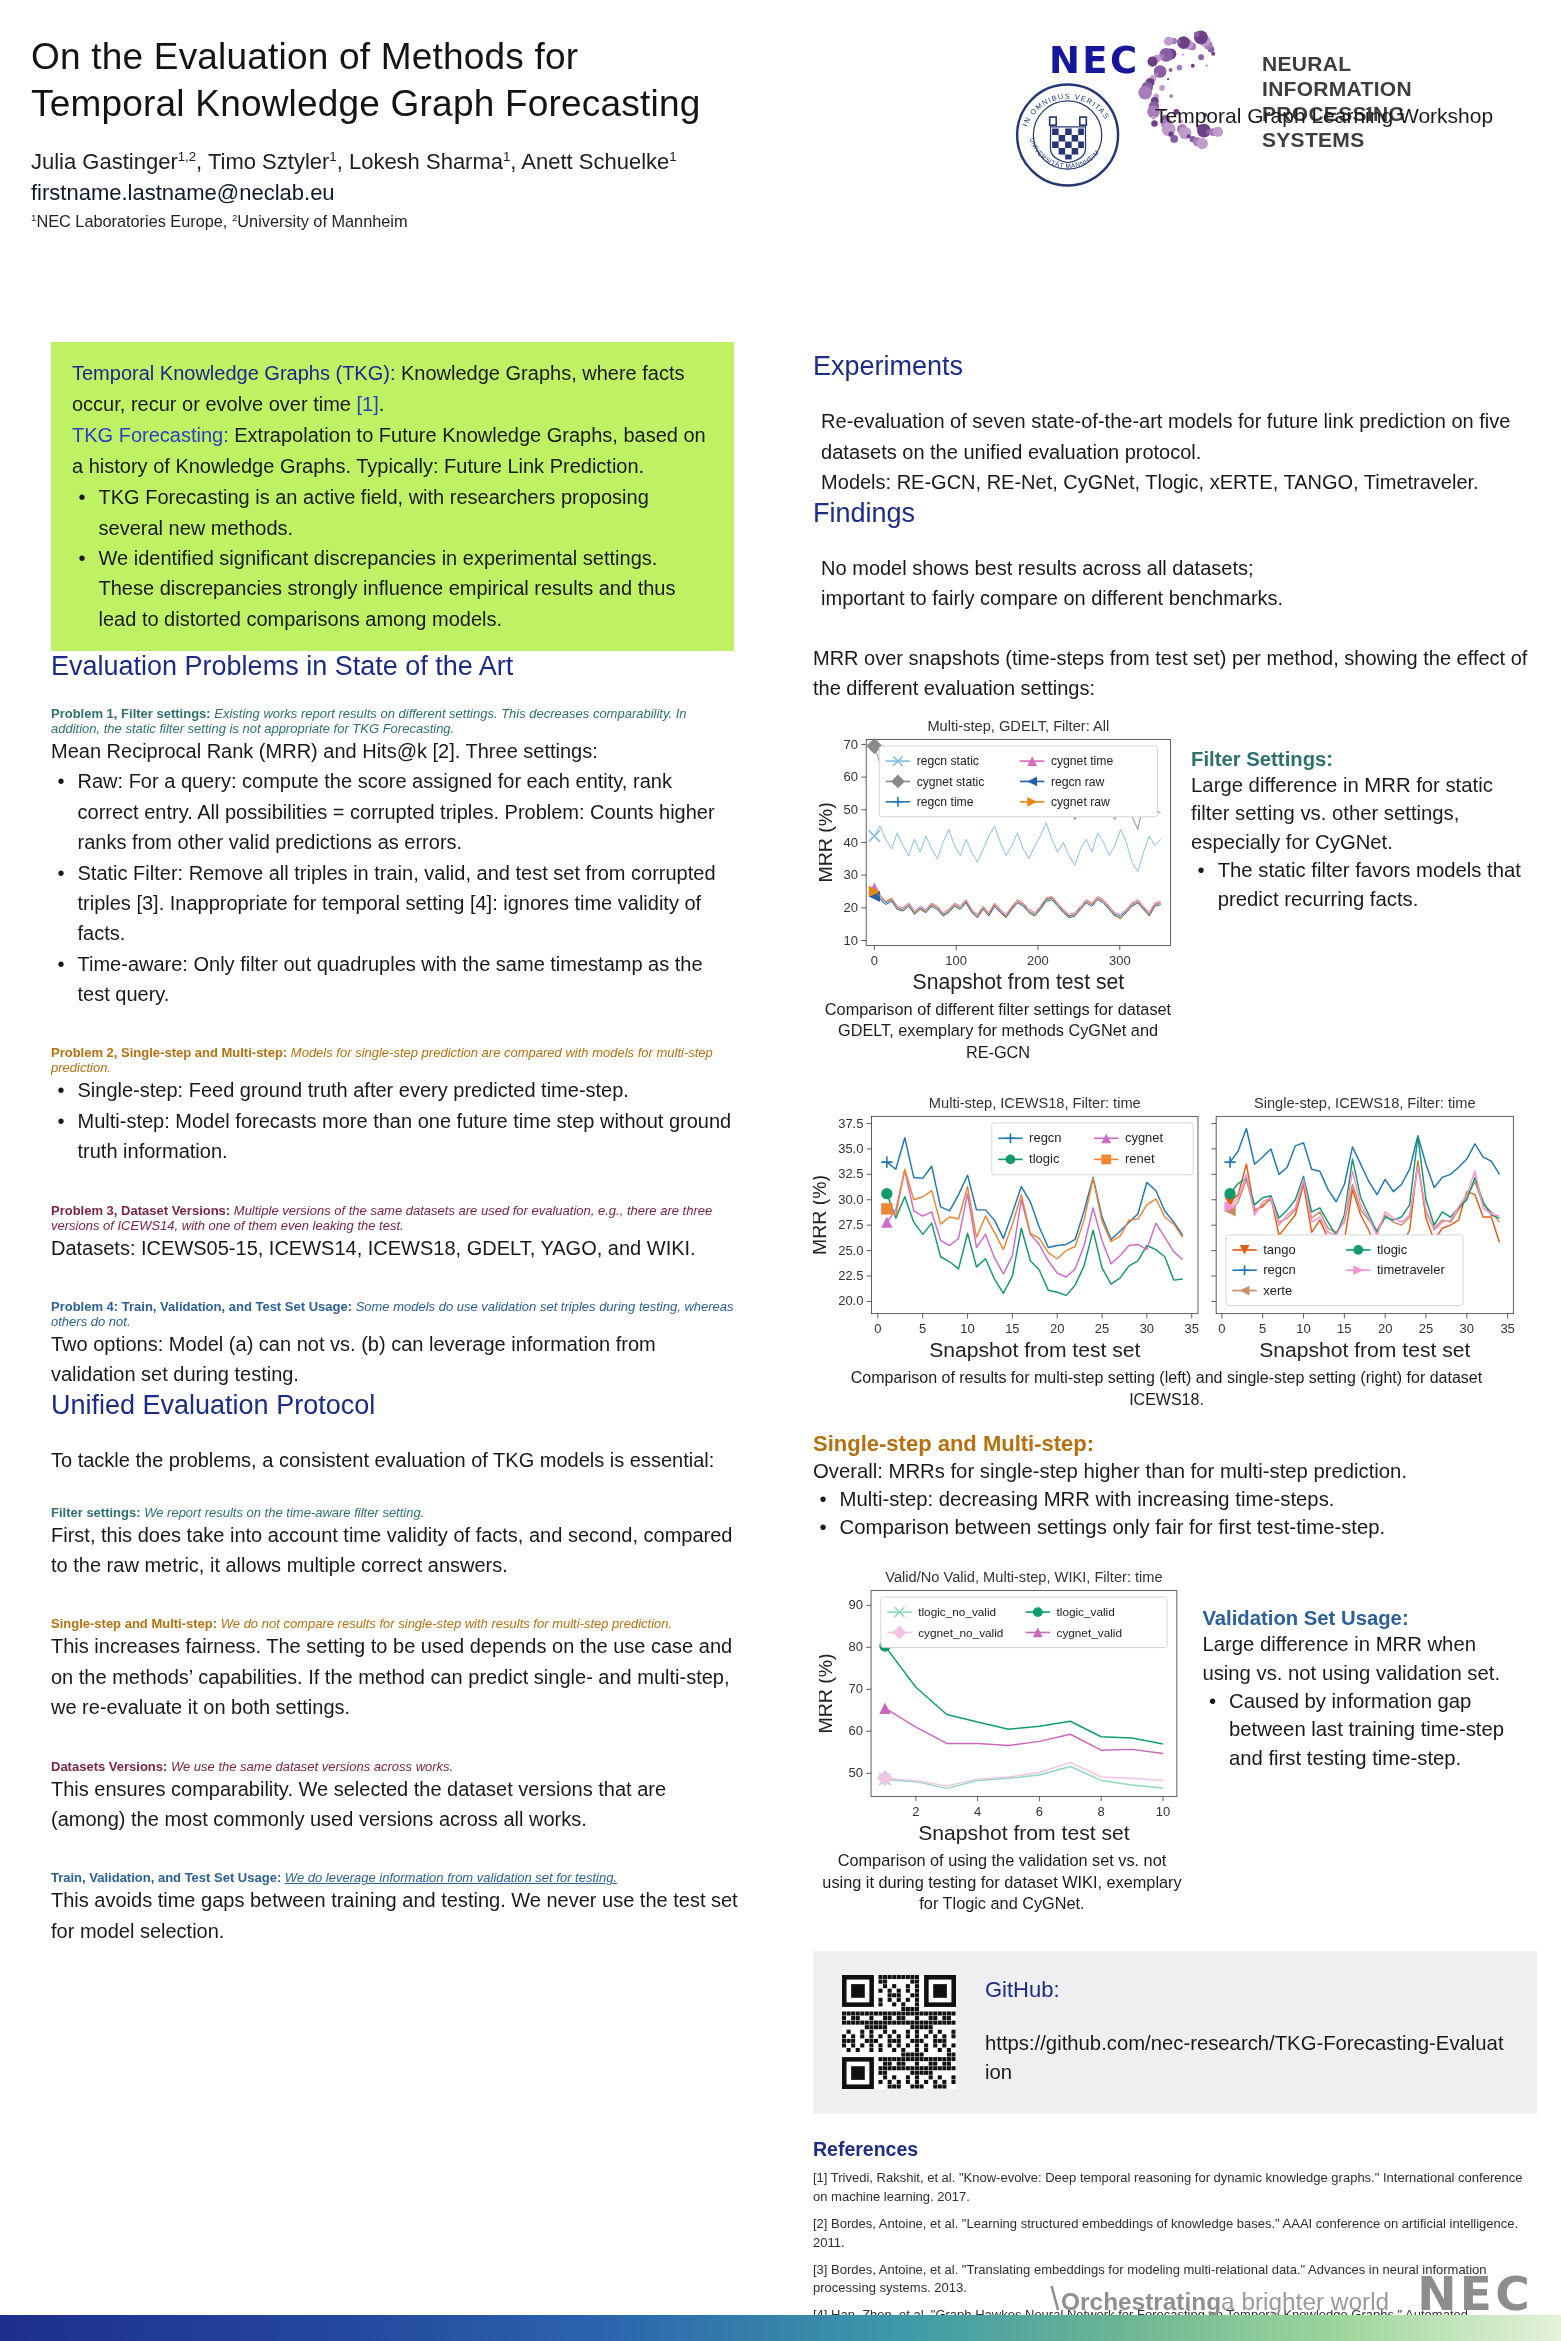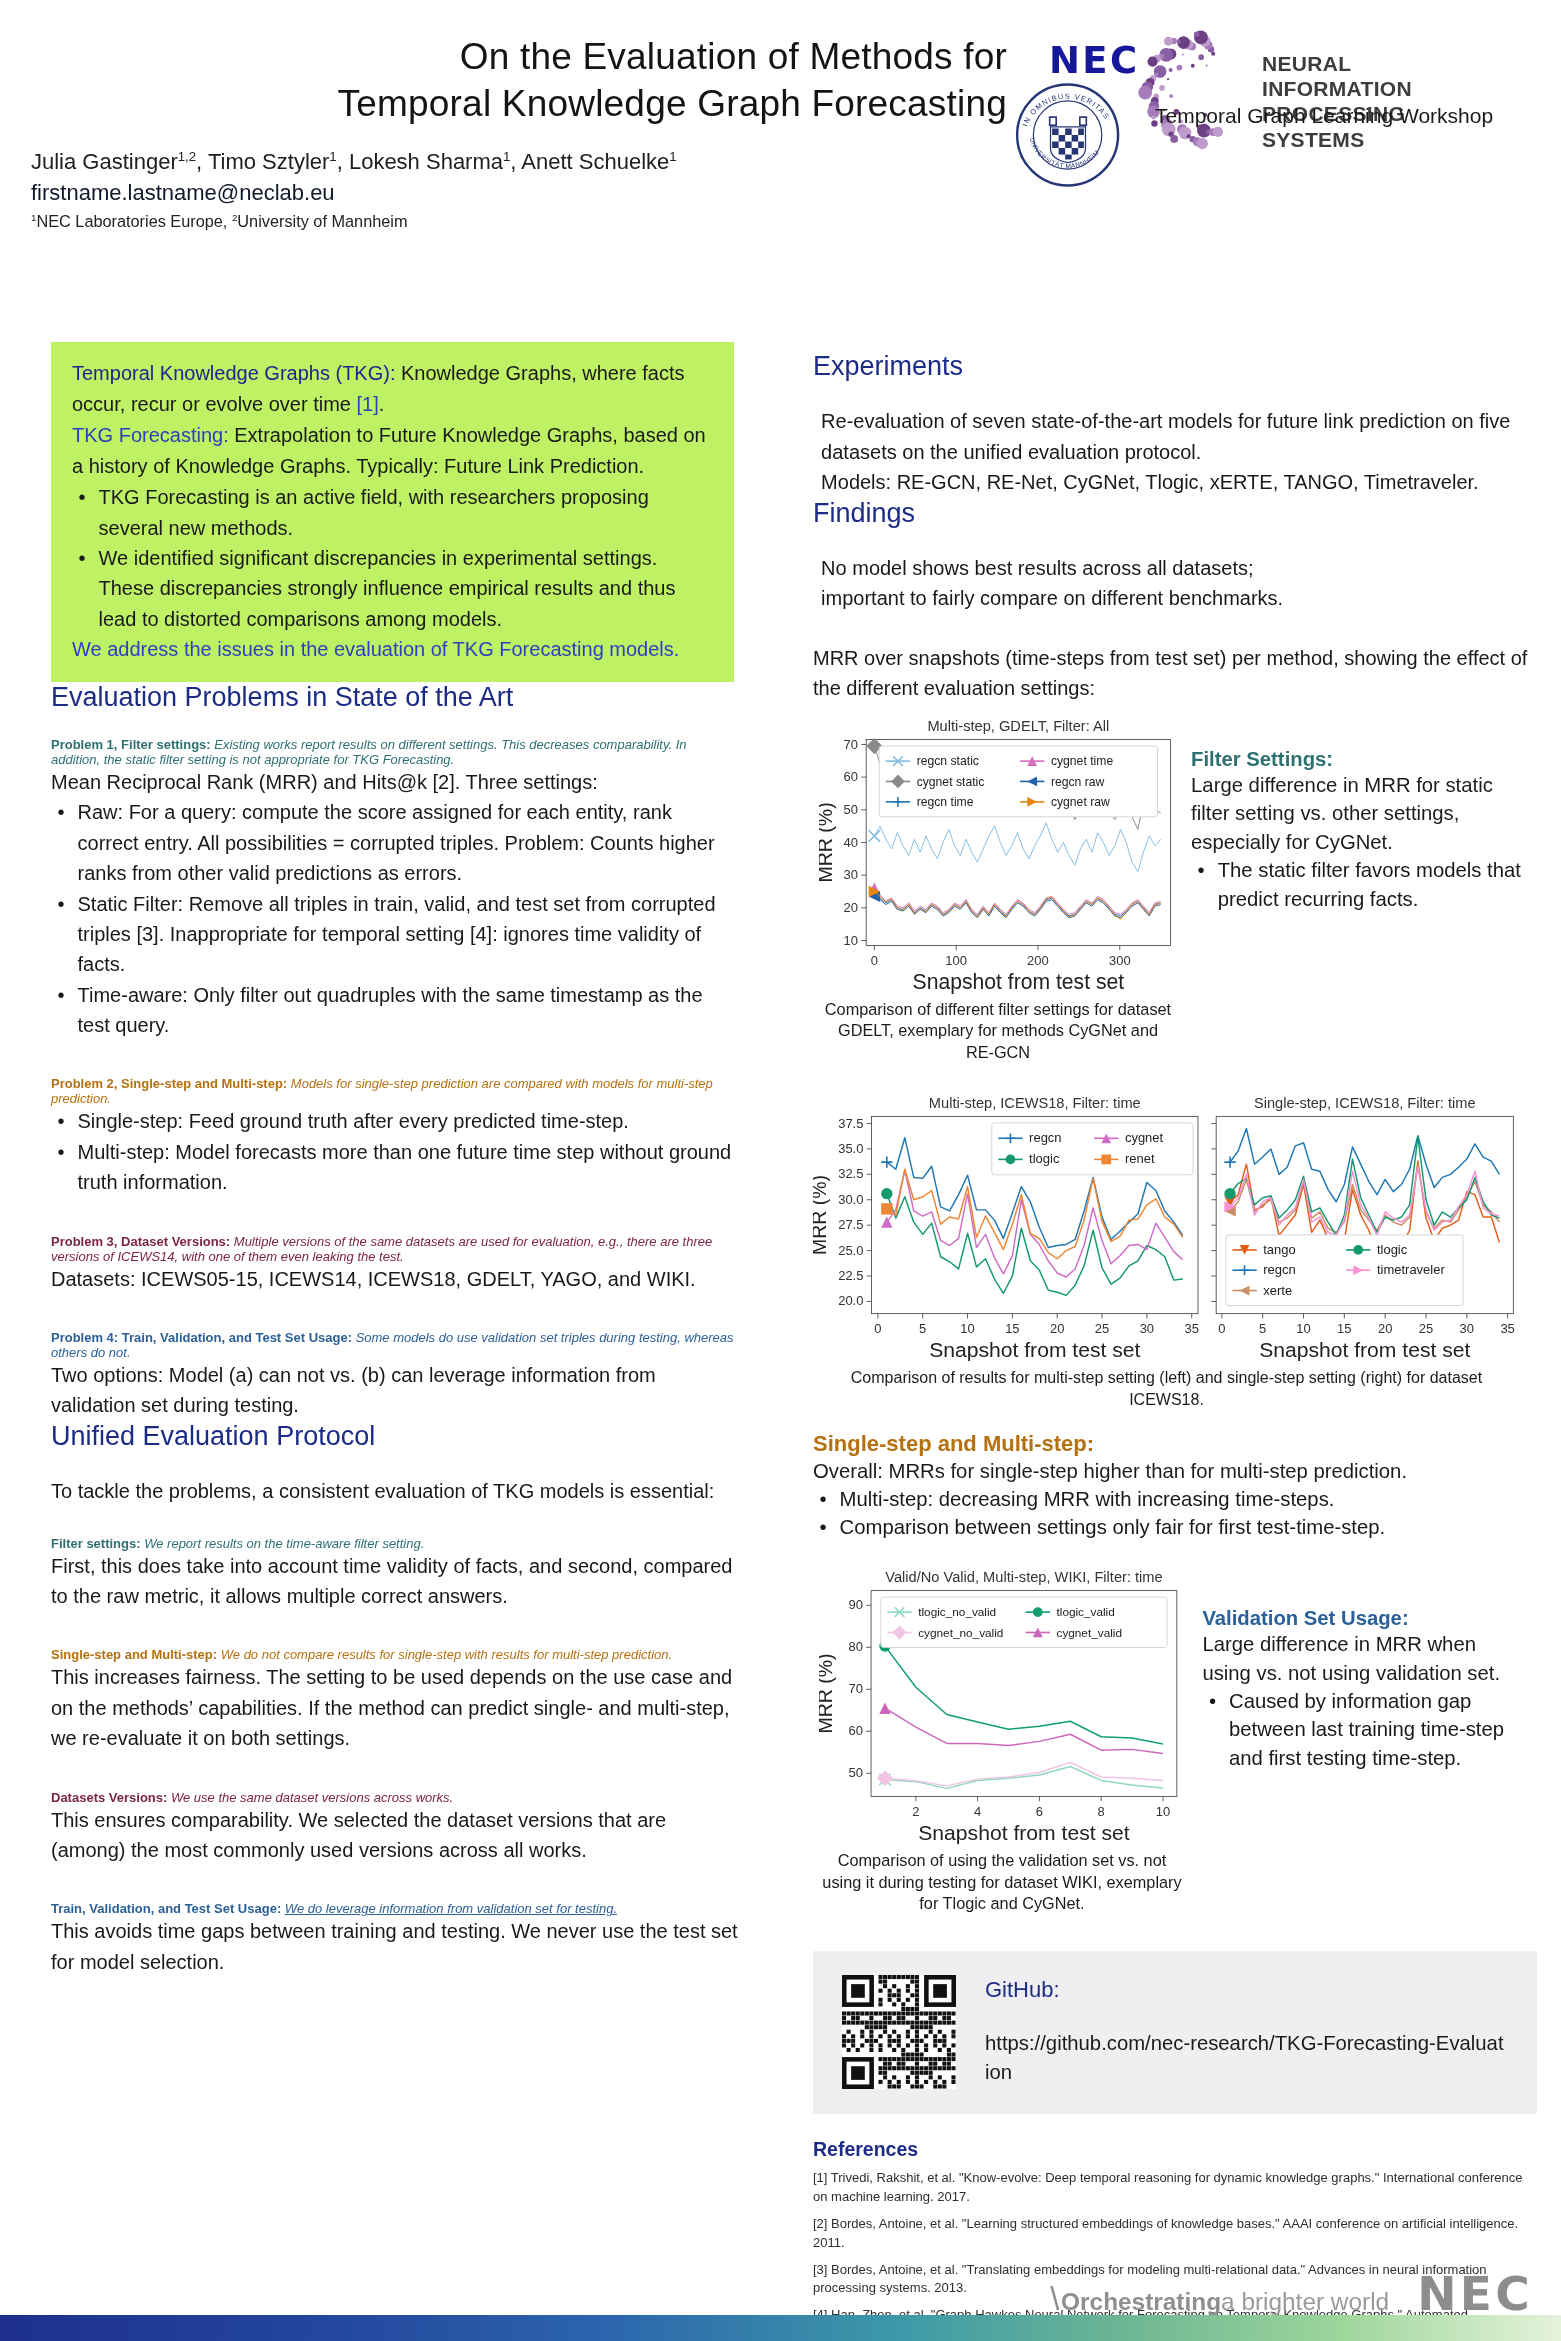--- a/index.html
+++ b/index.html
@@ -1,21 +1,21 @@
 <!DOCTYPE html>
 <html style="font-size:13px"><head>
 <meta charset="utf-8">
 <style>
   html,body{margin:0;padding:0;background:#777;}
   .page{position:relative;width:1561px;height:2342px;background:#ffffff;overflow:hidden;
         font-family:"Liberation Sans","DejaVu Sans",sans-serif;color:#191919;}
   sup{font-size:0.60em;}
   
   .hdr{position:absolute;left:31px;top:33px;width:976px;}
-  .title{font-size:37px;line-height:1.28;color:#141414;font-weight:400;letter-spacing:0.2px;text-align:right;}
+  .title{font-size:37px;line-height:1.28;color:#141414;font-weight:400;letter-spacing:0.2px;}
   .authors{margin-top:21px;font-size:22px;color:#202020;}
   .email{font-size:22px;color:#0f172a;margin-top:4.9px;}
   .affil{font-size:16.3px;color:#222;margin-top:6.5px;}
   .nec-top{position:absolute;left:1049px;top:39px;font-size:37px;font-weight:800;
            color:#17179c;letter-spacing:2.4px;font-family:"DejaVu Sans",sans-serif;}
   .seal{position:absolute;left:1013px;top:78px;}
   .nips{position:absolute;left:1135px;top:18px;width:358px;height:155px;}
   .nips-text{position:absolute;left:127px;top:33px;font-size:21px;font-weight:700;color:#3d3d3d;
              line-height:1.2;letter-spacing:0.3px;}
   .workshop{position:absolute;left:1155px;top:104px;font-size:21px;color:#1a1a1a;}
@@ -177,21 +177,20 @@
       <div><span style="color: rgb(31, 36, 144);">Temporal Knowledge Graphs (TKG):</span><span> Knowledge Graphs, where facts occur, recur or evolve over time </span><span style="color: rgb(45, 63, 190);">[1]</span><span>.</span></div>
       <div><span style="color: rgb(45, 63, 190);">TKG Forecasting:</span><span> Extrapolation to Future Knowledge Graphs, based on a history of Knowledge Graphs. Typically: Future Link Prediction.</span></div>
       <div class="bullet">
           <span class="bdot">•</span>
           <span>TKG Forecasting is an active field, with researchers proposing several new methods.</span>
         </div>
       <div class="bullet">
           <span class="bdot">•</span>
           <span>We identified significant discrepancies in experimental settings. These discrepancies strongly influence empirical results and thus lead to distorted comparisons among models.</span>
         </div>
-      <div><span style="color: rgb(45, 63, 190);">We address the issues in the evaluation of TKG Forecasting models.</span></div>
     </div>
 
     <h2 class="section mt36">Evaluation Problems in State of the Art</h2>
 
     <p class="pblock mt30">
       <span class="plabel" style="color: rgb(46, 112, 112);">Problem 1, Filter settings:</span>
       <span class="pstmt" style="color: rgb(46, 112, 112);">Existing works report results on different settings. This decreases comparability. In addition, the static filter setting is not appropriate for TKG Forecasting.</span>
     </p>
     <div class="pbody">Mean Reciprocal Rank (MRR) and Hits@k [2]. Three settings:</div>
     <div class="bullet">

